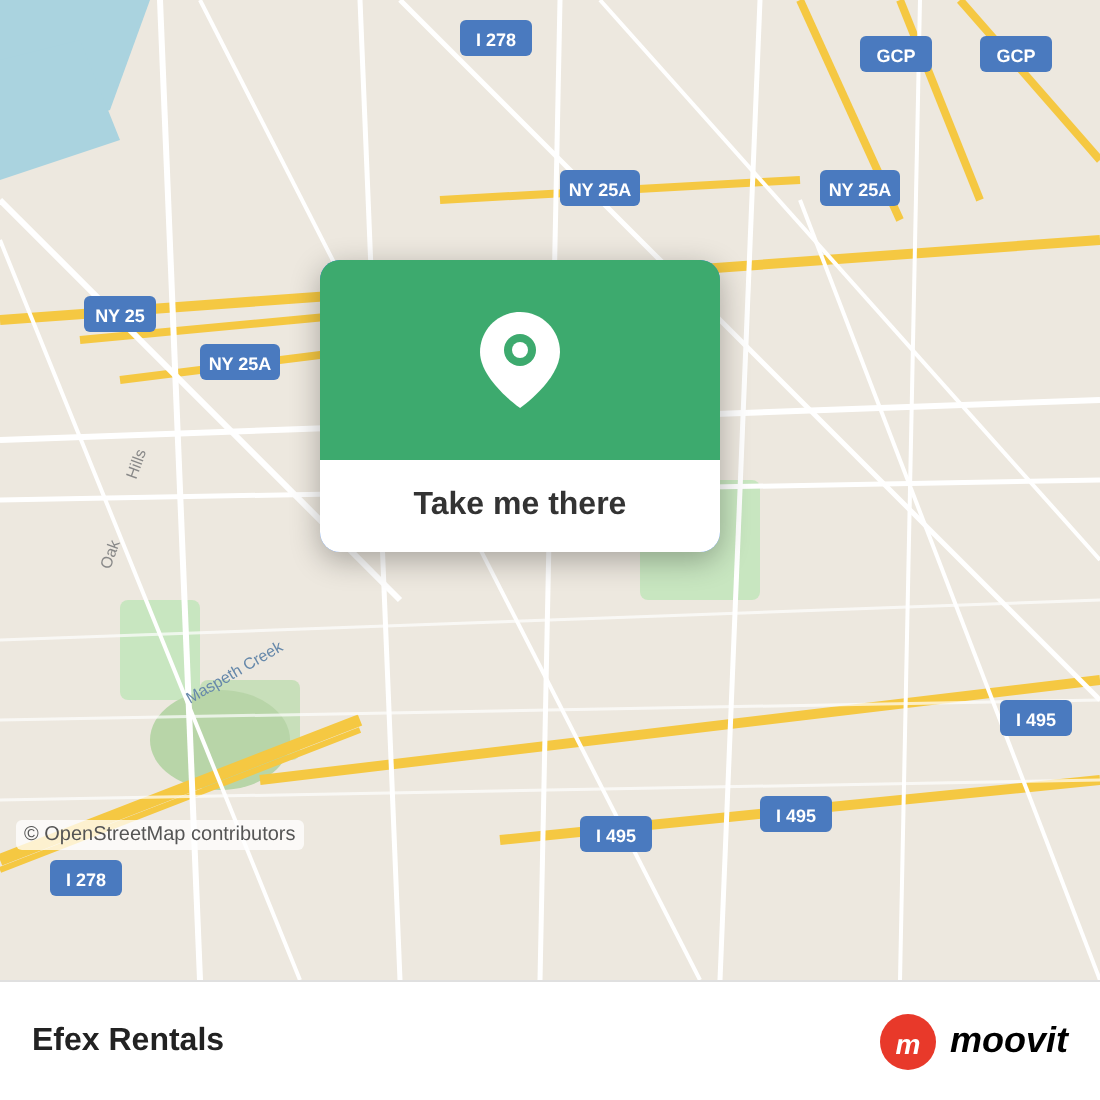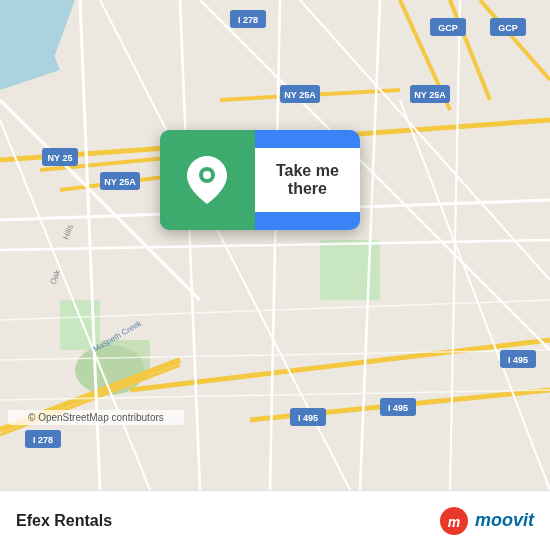--- a/index.html
+++ b/index.html
@@ -40,20 +40,21 @@
     .card-overlay {
       position: absolute;
       top: 130px;
       left: 160px;
       width: 200px;
       background: #3b82f6;
       border-radius: 10px;
       overflow: hidden;
       box-shadow: 0 4px 15px rgba(0,0,0,0.3);
       display: flex;
+      flex-direction: column;
       align-items: center;
     }
 
     .card-green-top {
       background-color: #3daa6e;
       width: 100%;
       height: 100px;
       display: flex;
       align-items: center;
       justify-content: center;
@@ -123,33 +124,33 @@
     }
 
     .moovit-icon {
       width: 30px;
       height: 30px;
     }
 
     .moovit-text {
       font-size: 18px;
       font-weight: 700;
-      color: #0369a1;
+      color: #000000;
       font-style: italic;
     }
 
     
     .attribution {
       position: absolute;
       bottom: 65px;
       left: 8px;
       font-size: 10px;
       color: #555;
       background: rgba(255,255,255,0.75);
-      padding: 2px 20px;
+      padding: 2px 4px;
       border-radius: 3px;
     }
   </style>
 </head>
 <body>
 
 <div id="map-container">
   <div class="map-bg"></div>
 
   <svg class="map-svg" viewBox="0 0 550 490" xmlns="http://www.w3.org/2000/svg">

